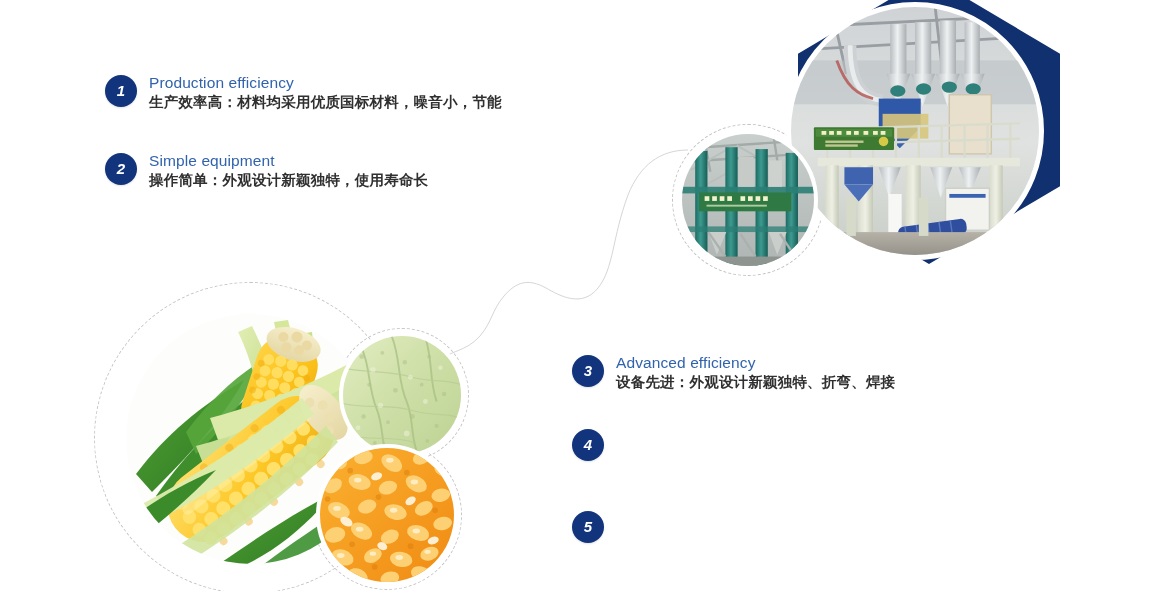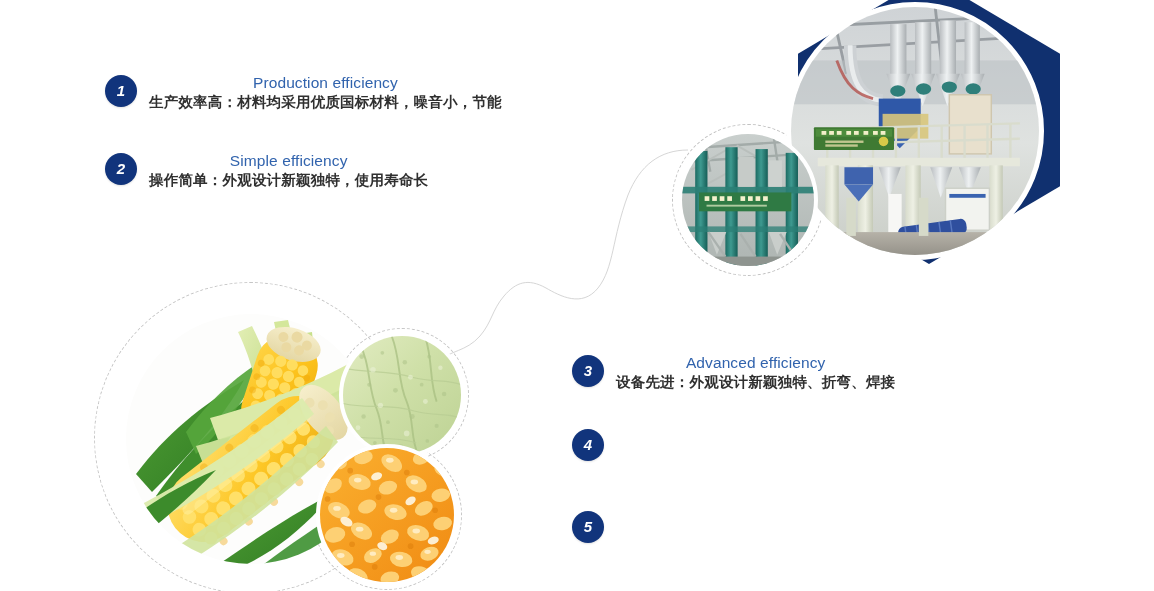--- a/index.html
+++ b/index.html
@@ -38,21 +38,20 @@
     font-style: italic;
     font-weight: 700;
     line-height: 32px;
     text-align: center;
     margin-top: 2px;
     letter-spacing: 0;
     box-shadow: 0 1px 2px rgba(0,0,0,0.12);
   }
   .feature-text {
     margin-left: 12px;
-    text-align: center;
   }
   .feature-title {
     color: #3163ad;
     font-size: 15.5px;
     line-height: 19px;
     white-space: nowrap;
     letter-spacing: 0.1px;
   }
   .feature-desc {
     color: #303030;
@@ -710,21 +709,21 @@
     <div class="badge">1</div>
     <div class="feature-text">
       <div class="feature-title">Production efficiency</div>
       <div class="feature-desc">生产效率高：材料均采用优质国标材料，噪音小，节能</div>
     </div>
   </div>
 
   <div class="feature-item" style="left:105px; top:151px;">
     <div class="badge">2</div>
     <div class="feature-text">
-      <div class="feature-title">Simple efficiency</div>
+      <div class="feature-title">Simple equipment</div>
       <div class="feature-desc">操作简单：外观设计新颖独特，使用寿命长</div>
     </div>
   </div>
 
   <div class="feature-item" style="left:572px; top:353px;">
     <div class="badge">3</div>
     <div class="feature-text">
       <div class="feature-title">Advanced efficiency</div>
       <div class="feature-desc">设备先进：外观设计新颖独特、折弯、焊接</div>
     </div>

